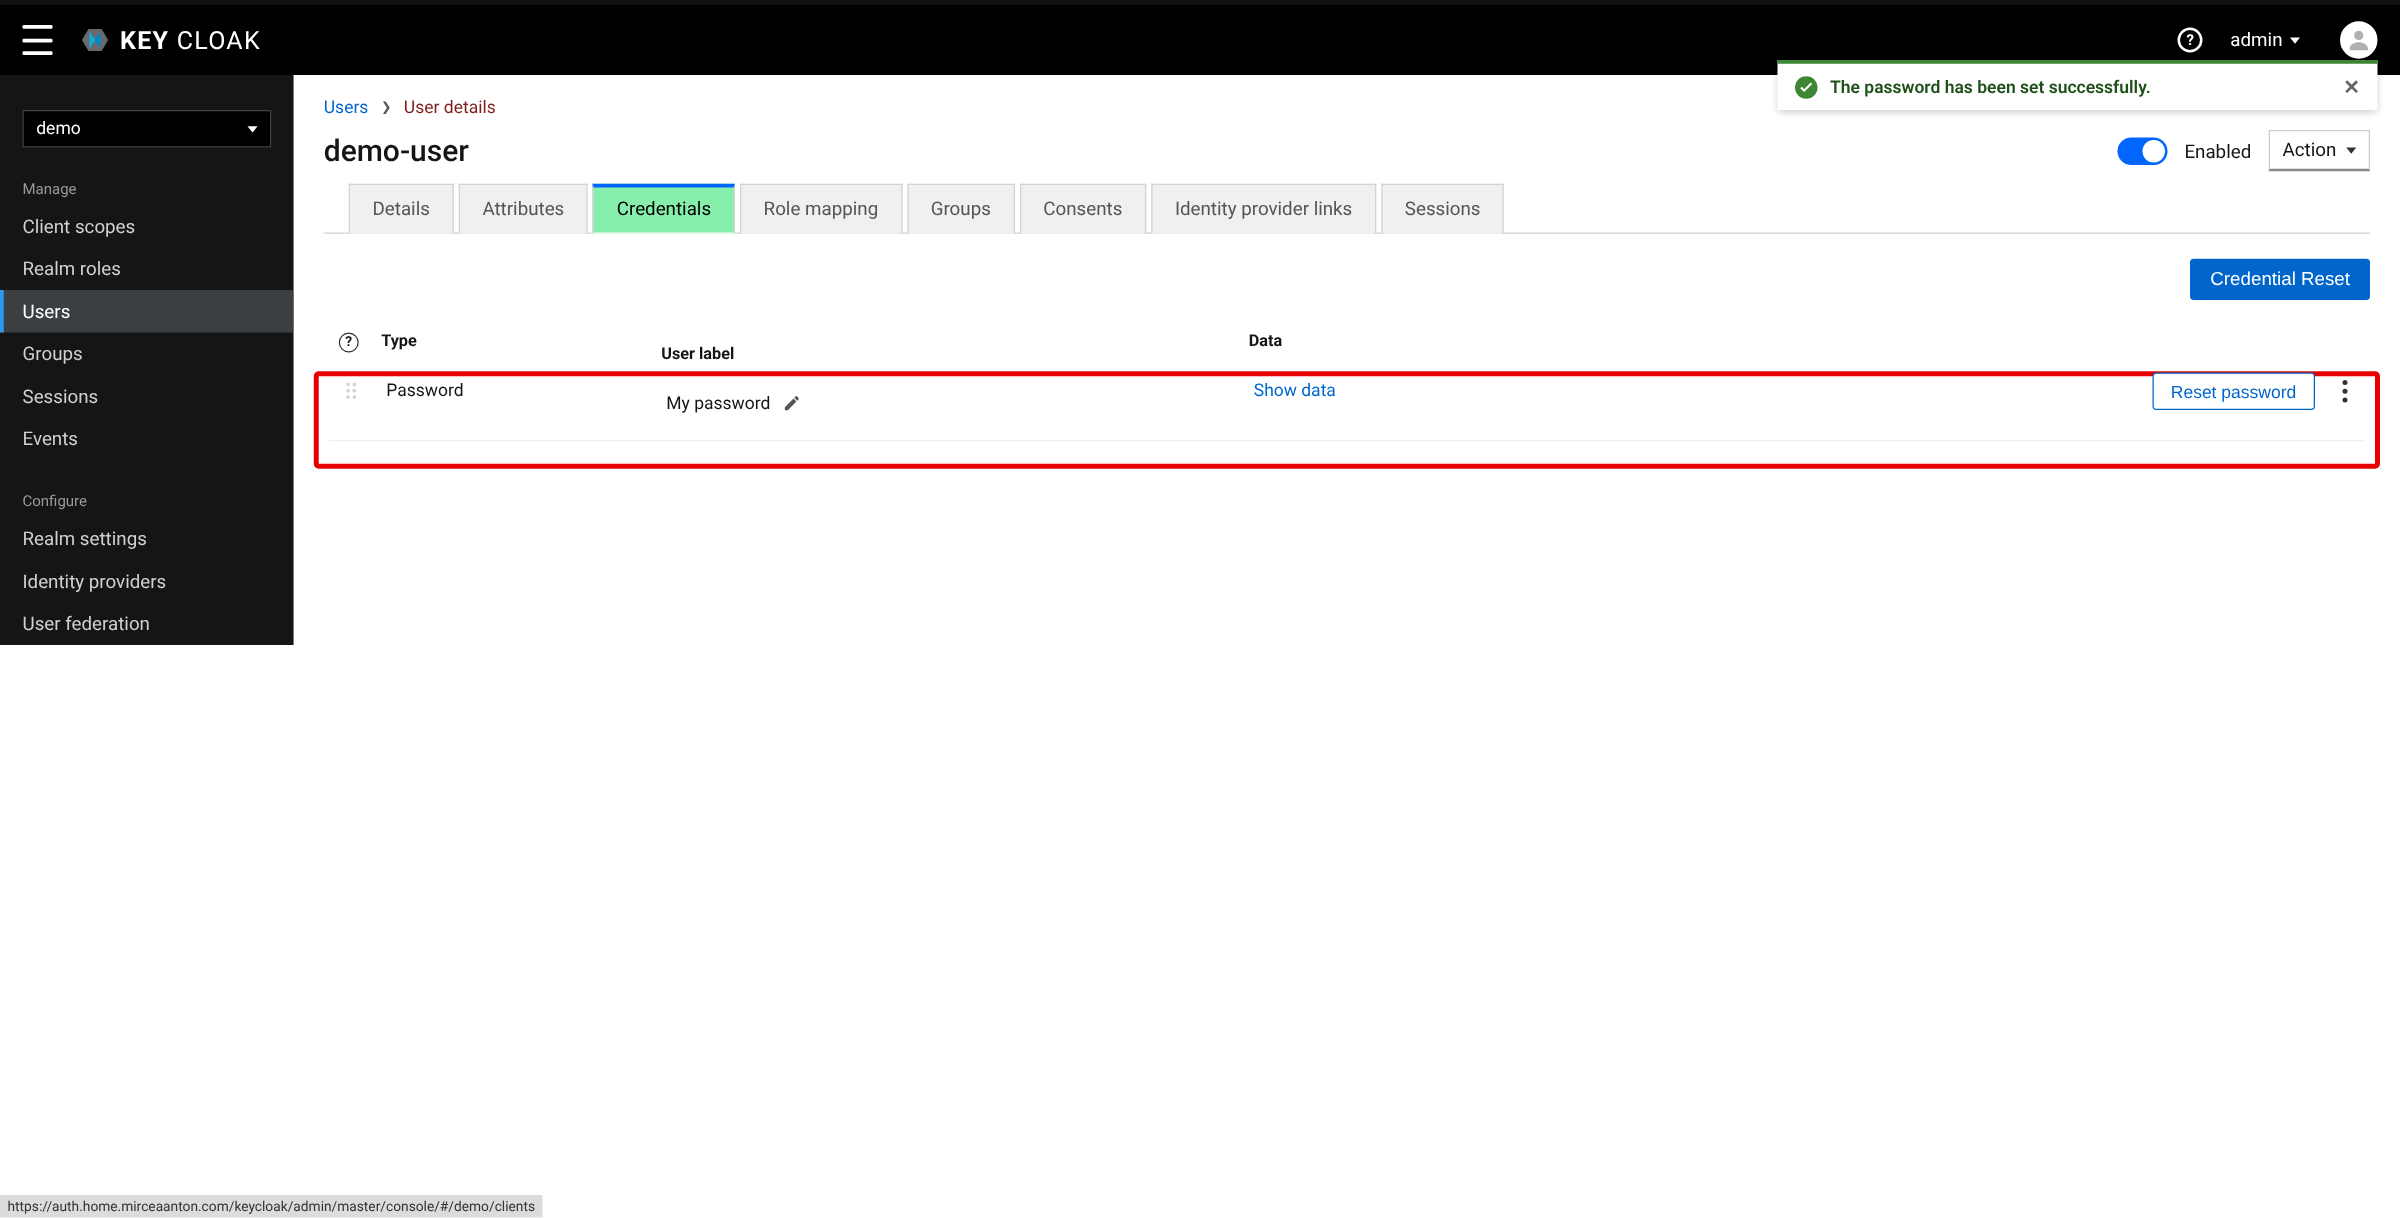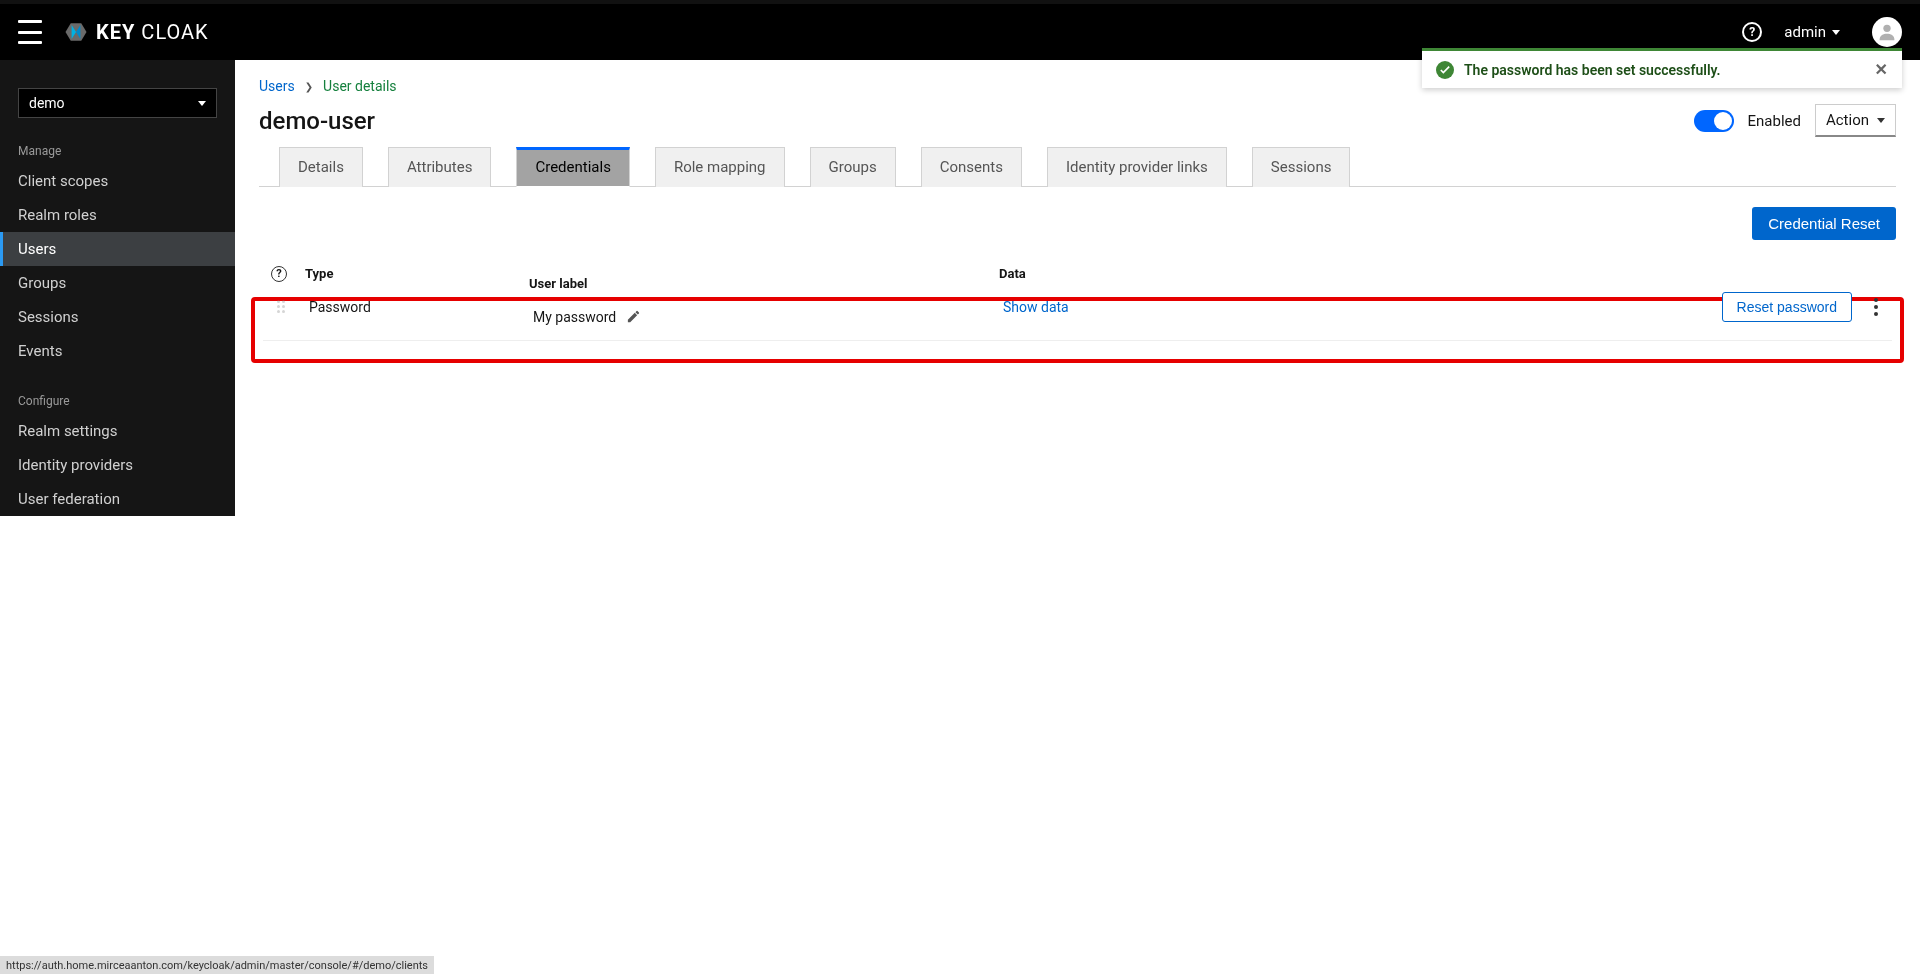--- a/index.html
+++ b/index.html
@@ -37,53 +37,53 @@
   .nav-item { padding: 8px 18px; color: #d0d0d0; cursor: pointer; font-size: 15px; }
   .nav-item.active { background: #3c3f42; color: #fff; border-left: 3px solid #2b9af3; padding-left: 15px; }
   .nav-gap { height: 18px; }
 
   
   .content { flex: 1; display: flex; flex-direction: column; background: #fff; overflow: hidden; }
   .content-inner { padding: 18px 24px 0; }
   .breadcrumb { display: flex; align-items: center; gap: 10px; font-size: 14px; margin-bottom: 10px; }
   .breadcrumb a { color: #0066cc; text-decoration: none; cursor: pointer; }
   .breadcrumb .sep { color: #555; font-size: 10px; }
-  .breadcrumb .current { color: #15803d; }
+  .breadcrumb .current { color: #7f1d1d; }
 
   .page-header { display: flex; align-items: center; margin-bottom: 10px; }
   .page-title { font-size: 24px; font-weight: 500; }
   .page-header-right { margin-left: auto; display: flex; align-items: center; gap: 14px; }
   .switch { width: 40px; height: 22px; background: #0066ff; border-radius: 11px; position: relative; cursor: pointer; }
   .switch::after { content: ""; position: absolute; right: 2px; top: 2px; width: 18px; height: 18px; background: #fff; border-radius: 50%; }
   .enabled-label { font-size: 15px; }
   .action-btn { border: 1px solid #ccc; border-bottom: 2px solid #888; background: #fff; padding: 6px 10px; display: flex; align-items: center; gap: 8px; cursor: pointer; font-size: 15px; justify-content: flex-end; }
   .action-btn .caret-down { border-top-color: #333; }
 
   
-  .tabs { display: flex; border-bottom: 1px solid #d2d2d2; margin-top: 6px; padding-left: 20px; gap: 21px;}
+  .tabs { display: flex; border-bottom: 1px solid #d2d2d2; margin-top: 6px; padding-left: 20px;}
   .tab { padding: 10px 18px; background: #f0f0f0; border: 1px solid #d2d2d2; border-bottom: none; margin-right: 4px; color: #555; cursor: pointer; font-size: 15px; margin-bottom:-1px; }
-  .tab.active { background: #a3a3a3; border-top: 3px solid #0066ff; color: #000; padding-top: 8px; border-bottom: 1px solid #fff; }
+  .tab.active { background: #86efac; border-top: 3px solid #0066ff; color: #000; padding-top: 8px; border-bottom: 1px solid #fff; }
 
   
   .panel { padding: 20px 24px; }
   .panel-actions { display: flex; justify-content: flex-end; margin-bottom: 12px; }
   .btn-primary { background: #0066cc; color: #fff; border: none; padding: 8px 16px; font-size: 15px; border-radius: 3px; cursor: pointer; }
   .btn-outline { background: #fff; color: #0066cc; border: 1px solid #0066cc; padding: 6px 14px; font-size: 14px; border-radius: 3px; cursor: pointer; }
 
   .cred-table { width: 100%; }
   .cred-head { display: flex; font-weight: 700; font-size: 13px; padding: 4px 0 8px; align-items: center; }
   .col-handle { width: 40px; display:flex; justify-content:center;}
   .col-type { width: 230px; padding-left: 6px;}
   .col-label { width: 470px; margin-top: 20px; }
   .col-data { flex: 1; }
   .col-actions { width: 200px; display: flex; justify-content: flex-end; align-items: center; gap: 16px; padding-right: 8px;}
   .help-q { width: 16px; height: 16px; border: 1.5px solid #333; border-radius: 50%; display: inline-flex; align-items: center; justify-content: center; font-size: 11px; font-weight: bold; cursor: pointer; }
   
   .highlight-box { border: 4px solid #e60000; border-radius: 4px; padding-top: 0; margin-top:-2px; margin-left:-8px; margin-right:-8px;}
-  .cred-row { display: flex; align-items: center; height: 40px; border-bottom: 1px solid #eee; padding-bottom:28px; margin:0 8px;}
+  .cred-row { display: flex; align-items: center; height: 52px; border-bottom: 1px solid #eee; padding-bottom:28px; margin:0 8px;}
   .drag-dots { width: 12px; display: grid; grid-template-columns: repeat(2, 3px); grid-gap: 2px; opacity: 0.35; cursor: grab; }
   .drag-dots i { width: 3px; height: 3px; background: #888; border-radius: 50%; }
   .edit-icon { cursor: pointer; }
   .show-data { color: #0066cc; cursor: pointer; }
   .kebab { width: 16px; display: flex; flex-direction: column; align-items: center; gap: 3px; cursor: pointer; }
   .kebab i { width: 4px; height: 4px; background: #333; border-radius: 50%; }
 
   
   .statusbar { height: 18px; background: #dcdcdc; font-size: 11px; color: #333; display: flex; align-items: center; padding: 0 6px; position: absolute; bottom: 0; left: 0; }
   .page-wrap { position: relative; height: 100%; }

